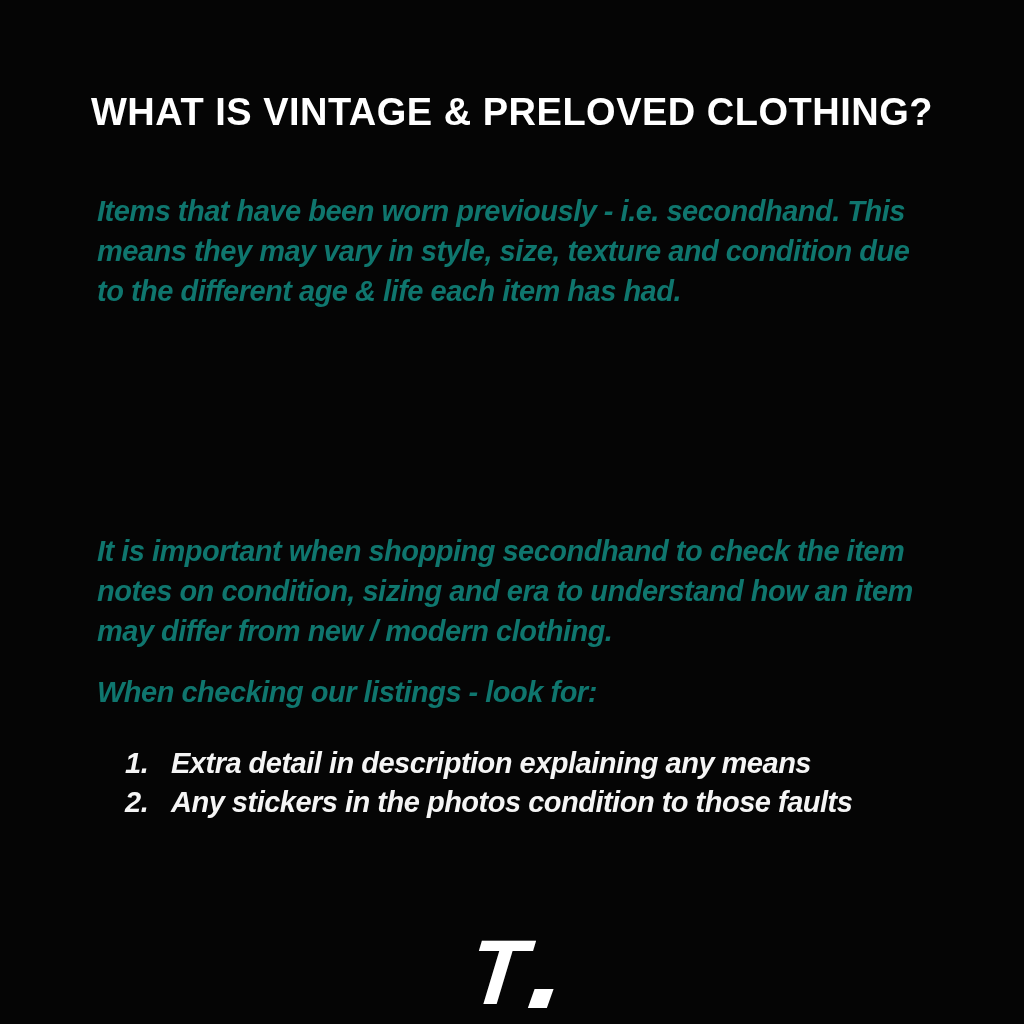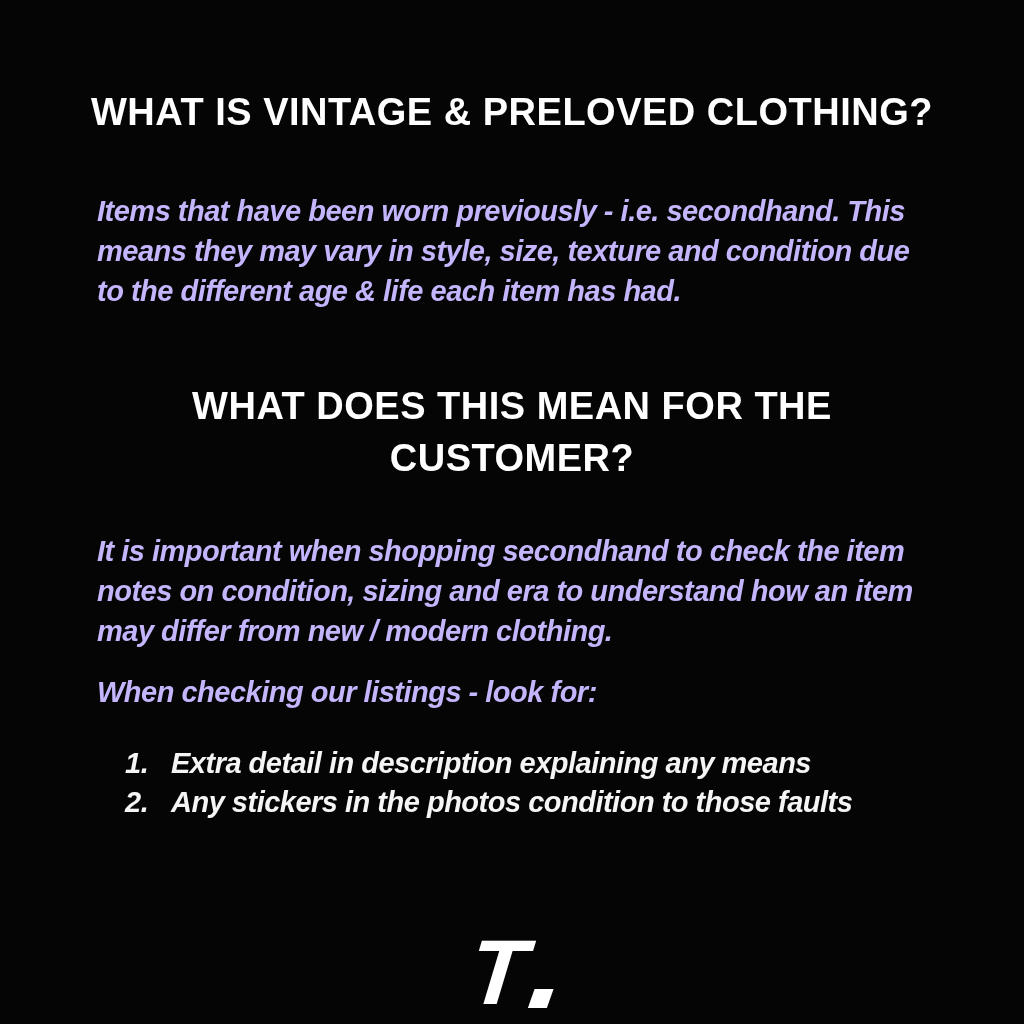--- a/index.html
+++ b/index.html
@@ -30,21 +30,21 @@
   .h2 { top: 372px; }
   .body-text {
     position: absolute;
     left: 97px;
     width: 840px;
     font-weight: bold;
     font-style: italic;
     font-size: 29px;
     line-height: 40px;
     letter-spacing: -0.5px;
-    color: #c4b5fd;
+    color: #0f766e;
     white-space: pre-line;
   }
   .p1 { top: 183px; }
   .p2 { top: 523px; }
   .list-intro { top: 664px; }
   .numbered-list {
     position: absolute;
     top: 736px;
     left: 125px;
     width: 820px;
@@ -102,22 +102,20 @@
 <body>
 
 <div class="canvas">
 
   <div class="heading h1">WHAT IS VINTAGE &amp; PRELOVED CLOTHING?</div>
 
   <div class="body-text p1">Items that have been worn previously - i.e. secondhand. This
 means they may vary in style, size, texture and condition due
 to the different age &amp; life each item has had.</div>
 
-  <div class="heading h2">WHAT DOES THIS MEAN FOR THE
-CUSTOMER?</div>
 
   <div class="body-text list-intro">When checking our listings - look for:</div>
 
   <div class="body-text p2">It is important when shopping secondhand to check the item
 notes on condition, sizing and era to understand how an item
 may differ from new / modern clothing.</div>
 
   <div class="numbered-list">
     <div class="list-row">
       <span class="list-num">1.</span>

